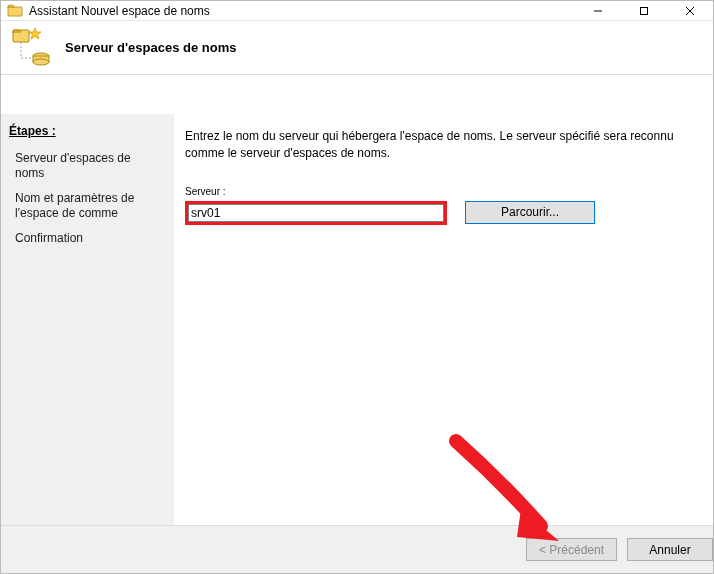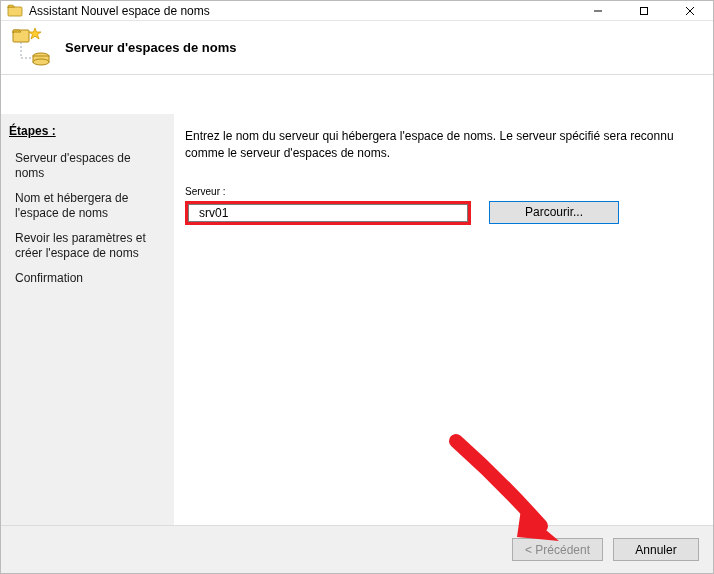--- a/index.html
+++ b/index.html
@@ -88,25 +88,25 @@
       max-width: 500px;
     }
     .field-block { margin-top: 24px; }
     .field-label { font-size: 10px; margin-bottom: 4px; }
     .field-row { display: flex; align-items: stretch; gap: 18px; }
     .server-input-wrap {
       border: 3px solid #ed1c24;
       display: inline-block;
     }
     .server-input {
-      width: 280px;
+      width: 256px;
       height: 18px;
       border: 1px solid #7a7a7a;
       font-size: 12px;
-      padding: 0 10px;
+      padding: 0 2px;
       outline: none;
     }
     .browse-button {
       width: 130px;
       height: 23px;
       background: #e1e1e1;
       border: 1px solid #0078d7;
       font-size: 12px;
       font-family: inherit;
       cursor: pointer;
@@ -114,21 +114,21 @@
     
     .footer {
       position: absolute;
       bottom: 0; left: 0; right: 0;
       height: 48px;
       background: #f0f0f0;
       border-top: 1px solid #dcdcdc;
       display: flex;
       align-items: center;
       justify-content: flex-end;
-      padding-right: 14px;
+      padding-right: 0;
       gap: 10px;
     }
     .footer button {
       height: 23px;
       min-width: 86px;
       padding: 0 12px;
       background: #e1e1e1;
       border: 1px solid #adadad;
       font-size: 12px;
       font-family: inherit;
@@ -199,22 +199,21 @@
   </span>
   <span class="header-title">Serveur d'espaces de noms</span>
 </div>
 
 <div class="body">
 
   <div class="sidebar">
     <div class="sidebar-title">Étapes :</div>
     <ul class="step-list">
       <li>Serveur d'espaces de noms</li>
-      <li>Nom et hébergera de l'espace de noms</li>
-      <li>Revoir les paramètres et créer l'espace de noms</li>
+      <li>Nom et paramètres de l'espace de comme</li>
       <li>Confirmation</li>
     </ul>
   </div>
 
   <div class="content">
     <div class="instruction">Entrez le nom du serveur qui hébergera l'espace de noms. Le serveur spécifié sera reconnu comme le serveur d'espaces de noms.</div>
     <div class="field-block">
       <div class="field-label">Serveur :</div>
       <div class="field-row">
         <span class="server-input-wrap">

